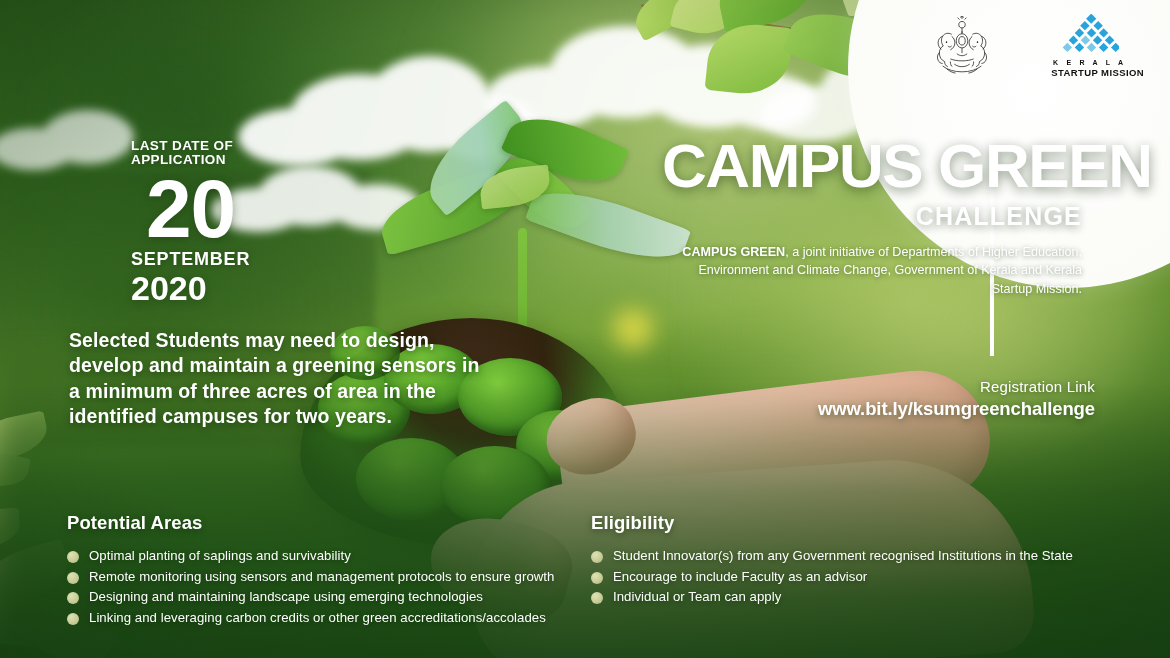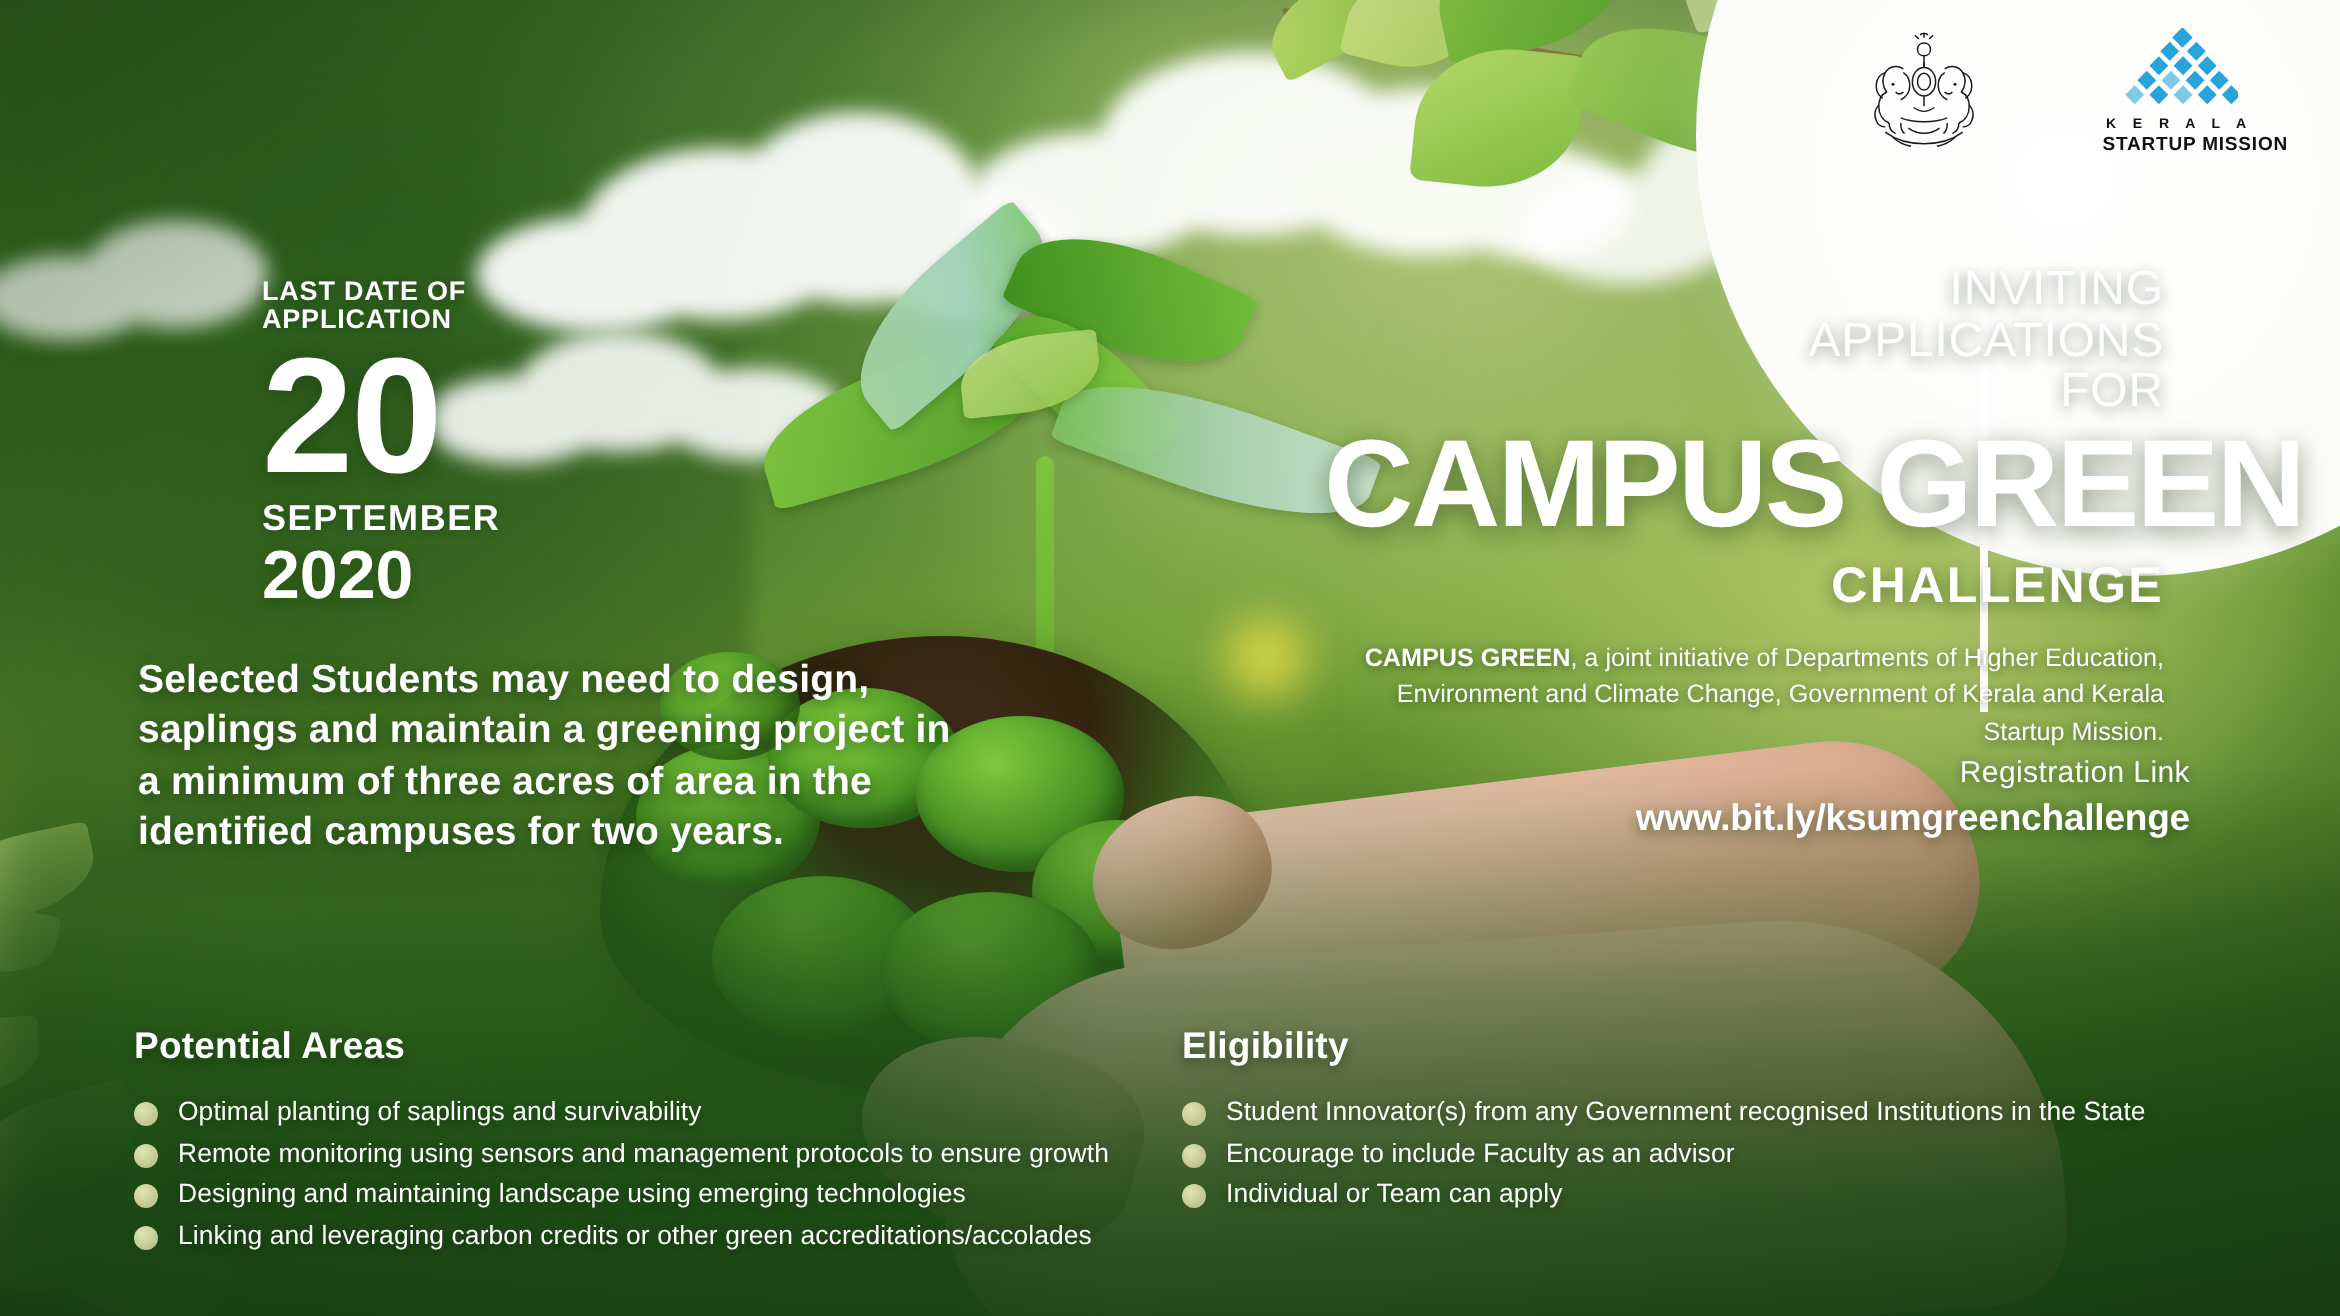--- a/index.html
+++ b/index.html
@@ -129,21 +129,21 @@
   }
 
   
   .datebox{position:absolute;left:83px;top:139px;color:#fff;margin-left:48px;}
   .date-kicker{
     font-size:13.5px;font-weight:bold;line-height:1.06;letter-spacing:.4px;
     text-shadow:0 1px 4px rgba(20,48,10,.45);
   }
   .date-num{
     font-size:82px;font-weight:bold;line-height:.88;letter-spacing:-1px;
-    margin-top:5px;text-shadow:0 2px 10px rgba(20,48,10,.40);
+    margin-top:5px;text-shadow:0 2px 10px rgba(20,48,10,.40);text-align:center;
   }
   .date-month{
     font-size:18px;font-weight:bold;letter-spacing:.8px;margin-top:4px;
     text-shadow:0 1px 5px rgba(20,48,10,.45);
   }
   .date-year{
     font-size:34px;font-weight:bold;line-height:1;margin-top:1px;
     text-shadow:0 2px 8px rgba(20,48,10,.42);
   }
 
@@ -375,34 +375,29 @@
       <div>LAST DATE OF</div>
       <div>APPLICATION</div>
     </div>
     <div class="date-num">20</div>
     <div class="date-month">SEPTEMBER</div>
     <div class="date-year">2020</div>
   </div>
 
   <div class="lead">
     <div>Selected Students may need to design,</div>
-    <div>saplings and maintain a greening project in</div>
+    <div>develop and maintain a greening sensors in</div>
     <div>a minimum of three acres of area in the</div>
     <div>identified campuses for two years.</div>
   </div>
 
   <div class="vrule"></div>
   <div class="vrule seg2"></div>
 
   <div class="headline">
-    <div class="inviting">
-      <div>INVITING</div>
-      <div>APPLICATIONS</div>
-      <div>FOR</div>
-    </div>
     <div class="big-title">CAMPUS GREEN</div>
     <div class="challenge">CHALLENGE</div>
     <div class="blurb"><b>CAMPUS GREEN</b><span>, a joint initiative of Departments of Higher Education, Environment and Climate Change, Government of Kerala and Kerala Startup Mission.</span></div>
   </div>
 
   <div class="reg">
     <div class="reg-label">Registration Link</div>
     <a class="reg-url" href="#" style="color:#fff;text-decoration:none;display:block;">www.bit.ly/ksumgreenchallenge</a>
   </div>
 

